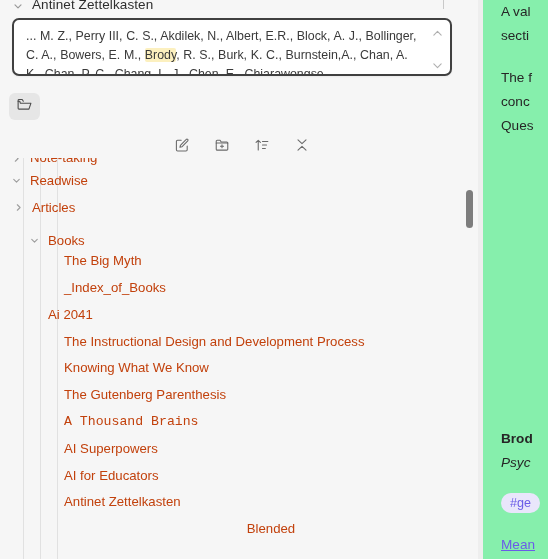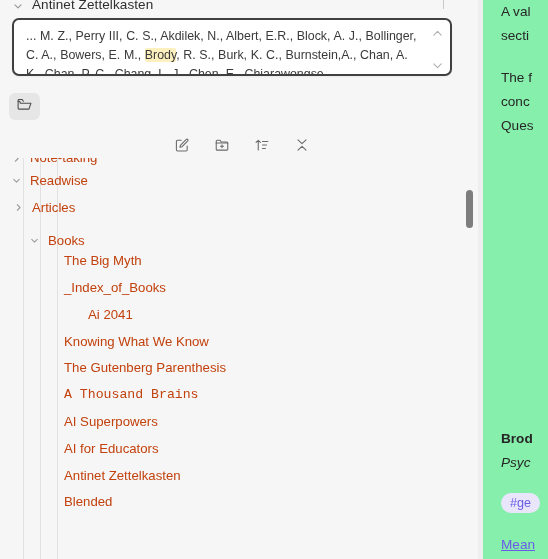--- a/index.html
+++ b/index.html
@@ -363,26 +363,30 @@
             <span class="label">Books</span>
           </div>
           <div class="row" style="padding-left: 44px;">
             <span class="twisty empty"></span>
             <span class="label">The Big Myth</span>
           </div>
           <div class="row" style="padding-left: 44px;">
             <span class="twisty empty"></span>
             <span class="label">_Index_of_Books</span>
           </div>
-          <div class="row" style="padding-left: 68px; text-align: right;">
+          <div class="row" style="padding-left: 28px; text-align: right;">
             <span class="twisty empty"></span>
             <span class="label">Ai 2041</span>
           </div>
           <div class="row" style="padding-left: 44px;">
             <span class="twisty empty"></span>
+            <span class="label">The Instructional Design and Development Process</span>
+          </div>
+          <div class="row" style="padding-left: 44px;">
+            <span class="twisty empty"></span>
             <span class="label">Knowing What We Know</span>
           </div>
           <div class="row" style="padding-left: 44px;">
             <span class="twisty empty"></span>
             <span class="label">The Gutenberg Parenthesis</span>
           </div>
           <div class="row" style="padding-left: 44px; font-family: Liberation Mono, monospace;">
             <span class="twisty empty"></span>
             <span class="label">A Thousand Brains</span>
           </div>
@@ -391,21 +395,21 @@
             <span class="label">AI Superpowers</span>
           </div>
           <div class="row" style="padding-left: 44px;">
             <span class="twisty empty"></span>
             <span class="label">AI for Educators</span>
           </div>
           <div class="row" style="padding-left: 44px;">
             <span class="twisty empty"></span>
             <span class="label">Antinet Zettelkasten</span>
           </div>
-          <div class="row" style="padding-left: 44px;">
+          <div class="row" style="padding-left: 44px; justify-content: center;">
             <span class="twisty empty"></span>
             <span class="label">Blended</span>
           </div>
         </div>
 
       <div class="scroll-track">
         <div class="scroll-thumb"></div>
       </div>
     </div>
 

